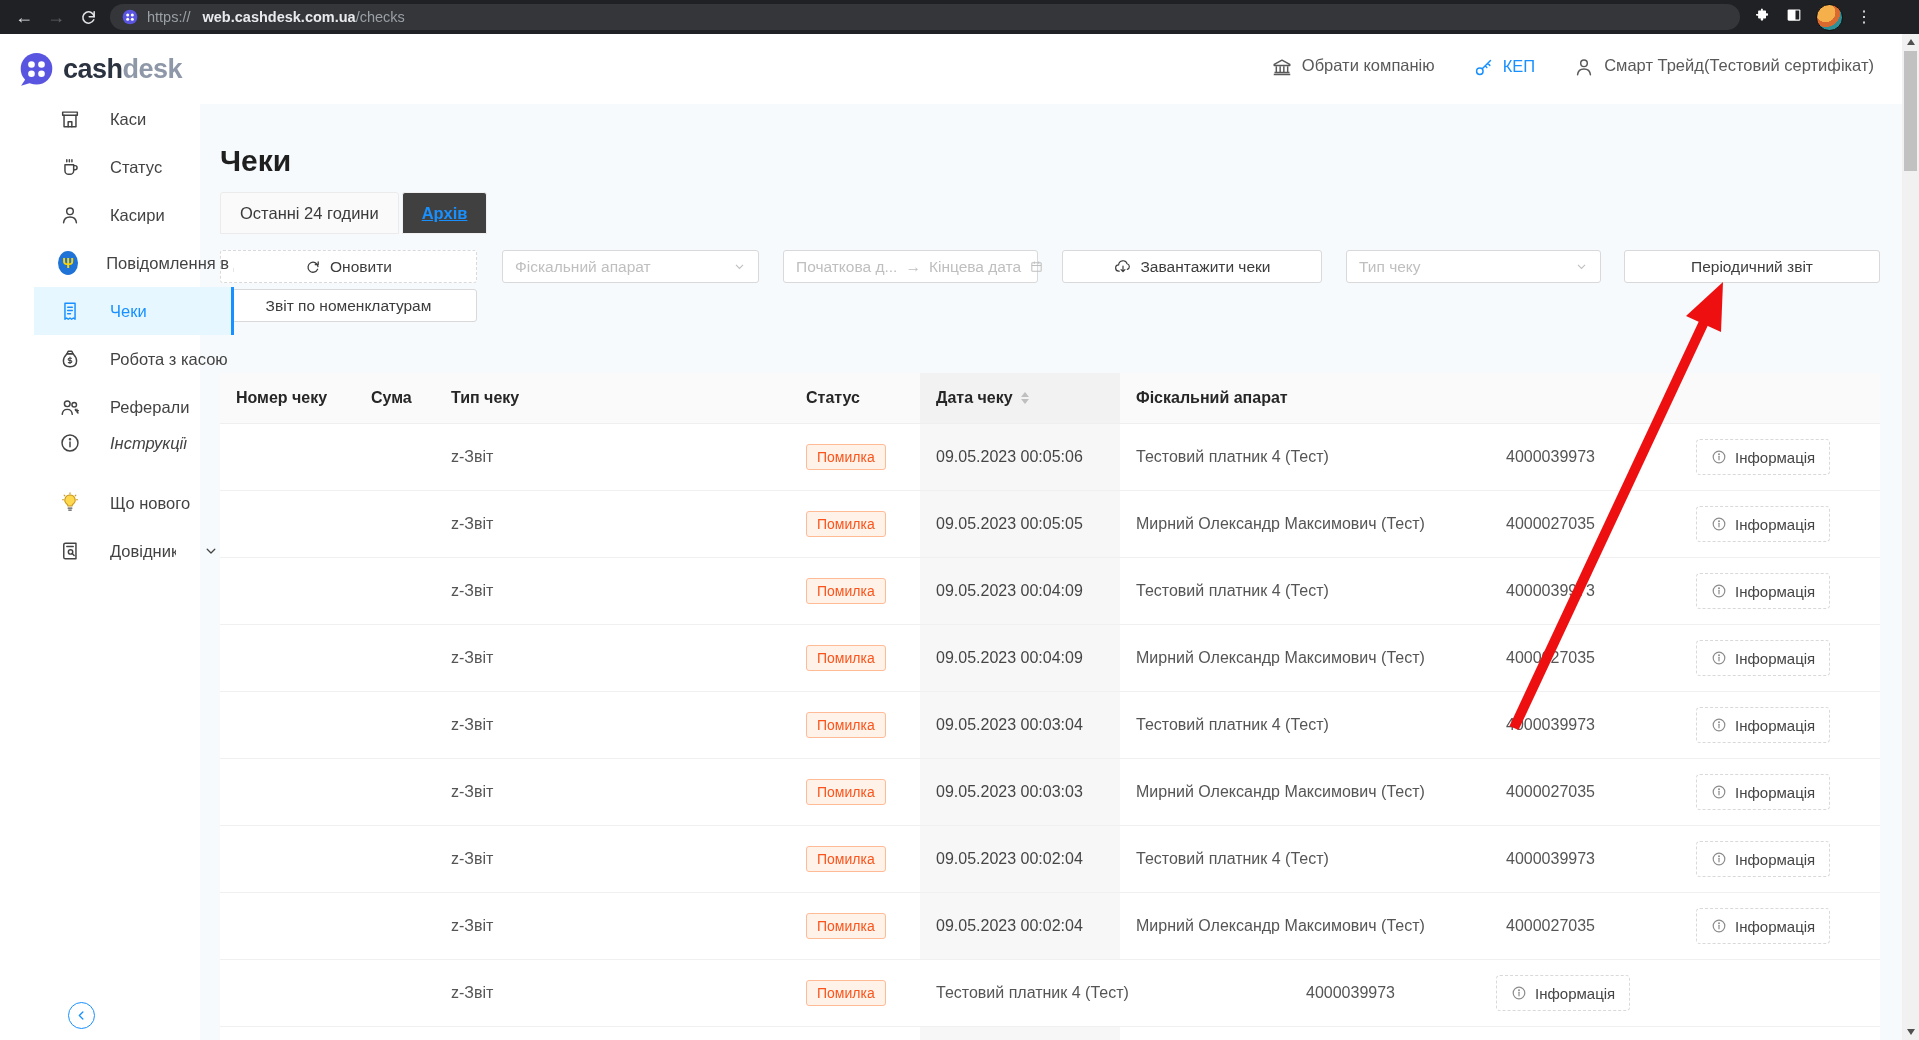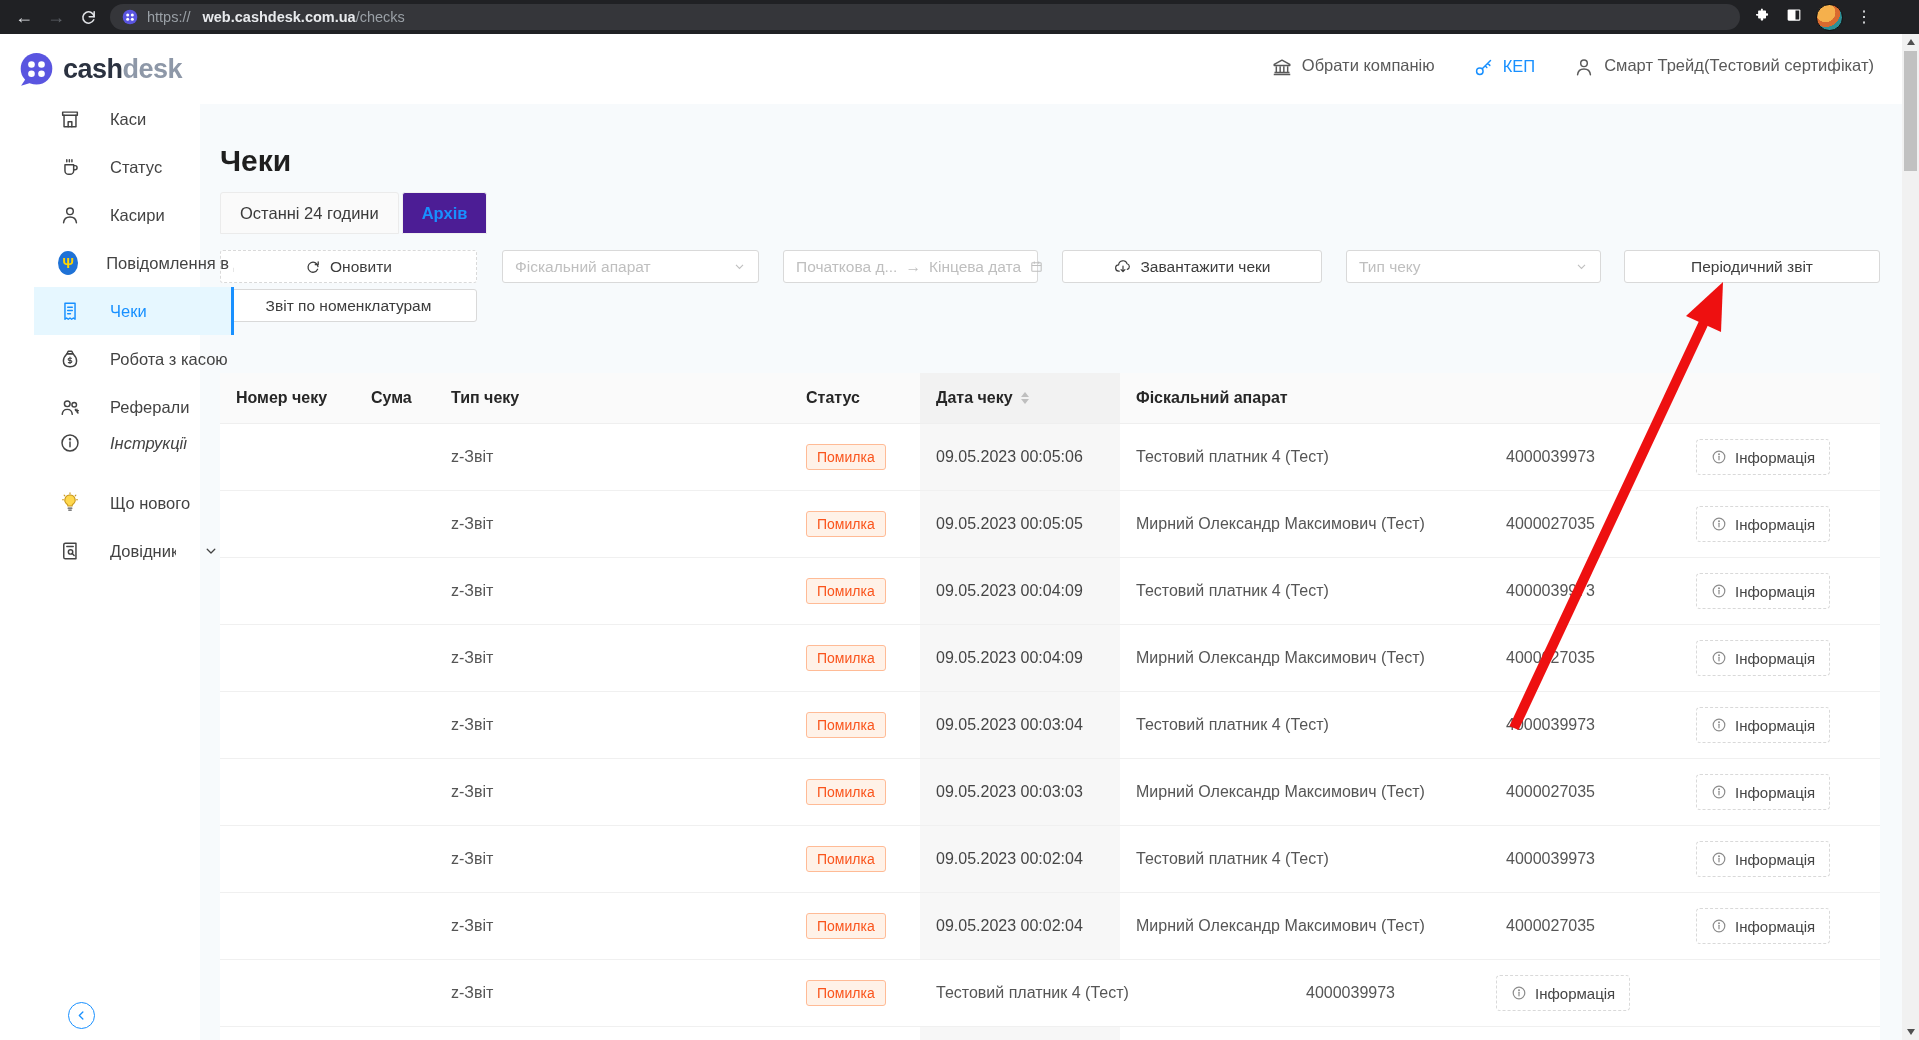--- a/index.html
+++ b/index.html
@@ -58,21 +58,21 @@
   .collapse-btn{position:absolute;left:68px;top:1002px;width:27px;height:27px;border-radius:50%;
                 border:1.6px solid var(--accent,#1890ff);background:#fff;color:var(--accent,#1890ff);
                 display:flex;align-items:center;justify-content:center;cursor:pointer;z-index:6;}
 
   
   .page-title{position:absolute;left:220px;top:124px;font-size:30px;font-weight:700;color:#1f1f1f;z-index:3;}
   .tabs{position:absolute;left:220px;top:192px;display:flex;gap:3px;z-index:3;}
   .tab{height:42px;display:inline-flex;align-items:center;padding:0 19px;font-size:16.5px;
        background:#fafafa;border:1px solid #ebebeb;border-radius:3px 3px 0 0;color:#3b3b3b;
        cursor:pointer;box-sizing:border-box;white-space:nowrap;}
-  .tab.active{background:#4c1d95;color:var(--accent,#1890ff);font-weight:600;border-color:#f0f0f0;}
+  .tab.active{background:#404040;color:var(--accent,#1890ff);font-weight:600;border-color:#f0f0f0;text-decoration:underline;}
 
   .btn{position:absolute;height:33px;background:#fff;border:1px solid #d9d9d9;border-radius:3px;
        display:flex;align-items:center;justify-content:center;gap:9px;font-size:15.5px;color:#3c3c3c;
        cursor:pointer;box-sizing:border-box;z-index:3;font-family:inherit;white-space:nowrap;}
   .btn.dashed{border-style:dashed;}
   .field{position:absolute;height:33px;background:#fff;border:1px solid #d9d9d9;border-radius:3px;
          display:flex;align-items:center;padding:0 12px;font-size:15.5px;color:#bfbfbf;
          box-sizing:border-box;z-index:3;cursor:pointer;gap:8px;white-space:nowrap;}
   .field .grow{flex:1 1 auto;}
   .mut{color:#bfbfbf;display:flex;}

